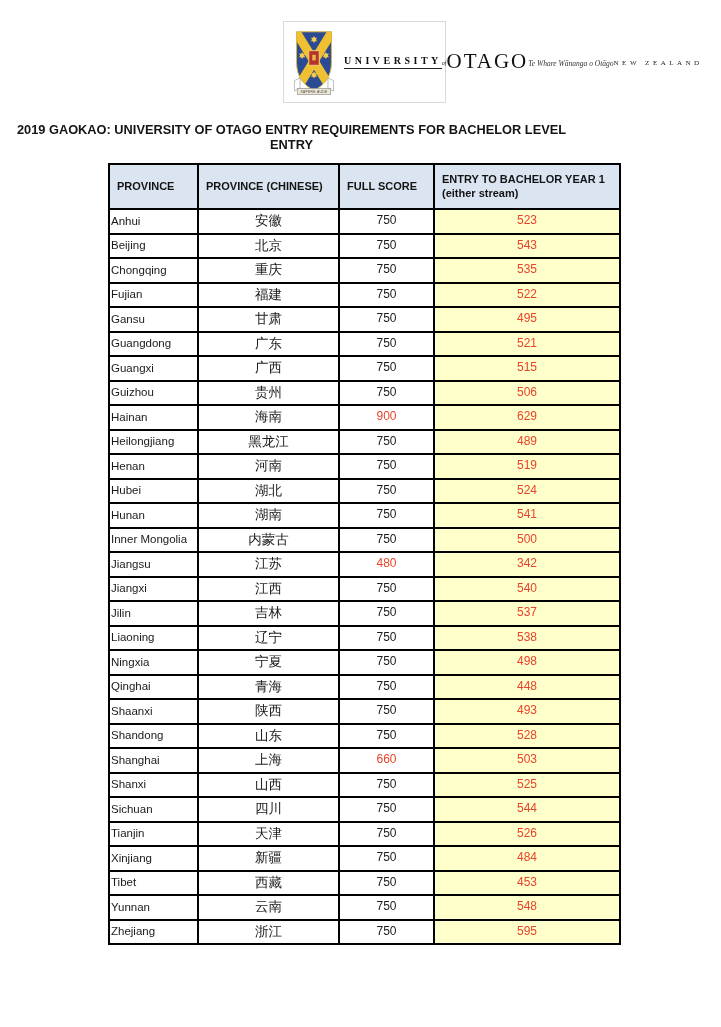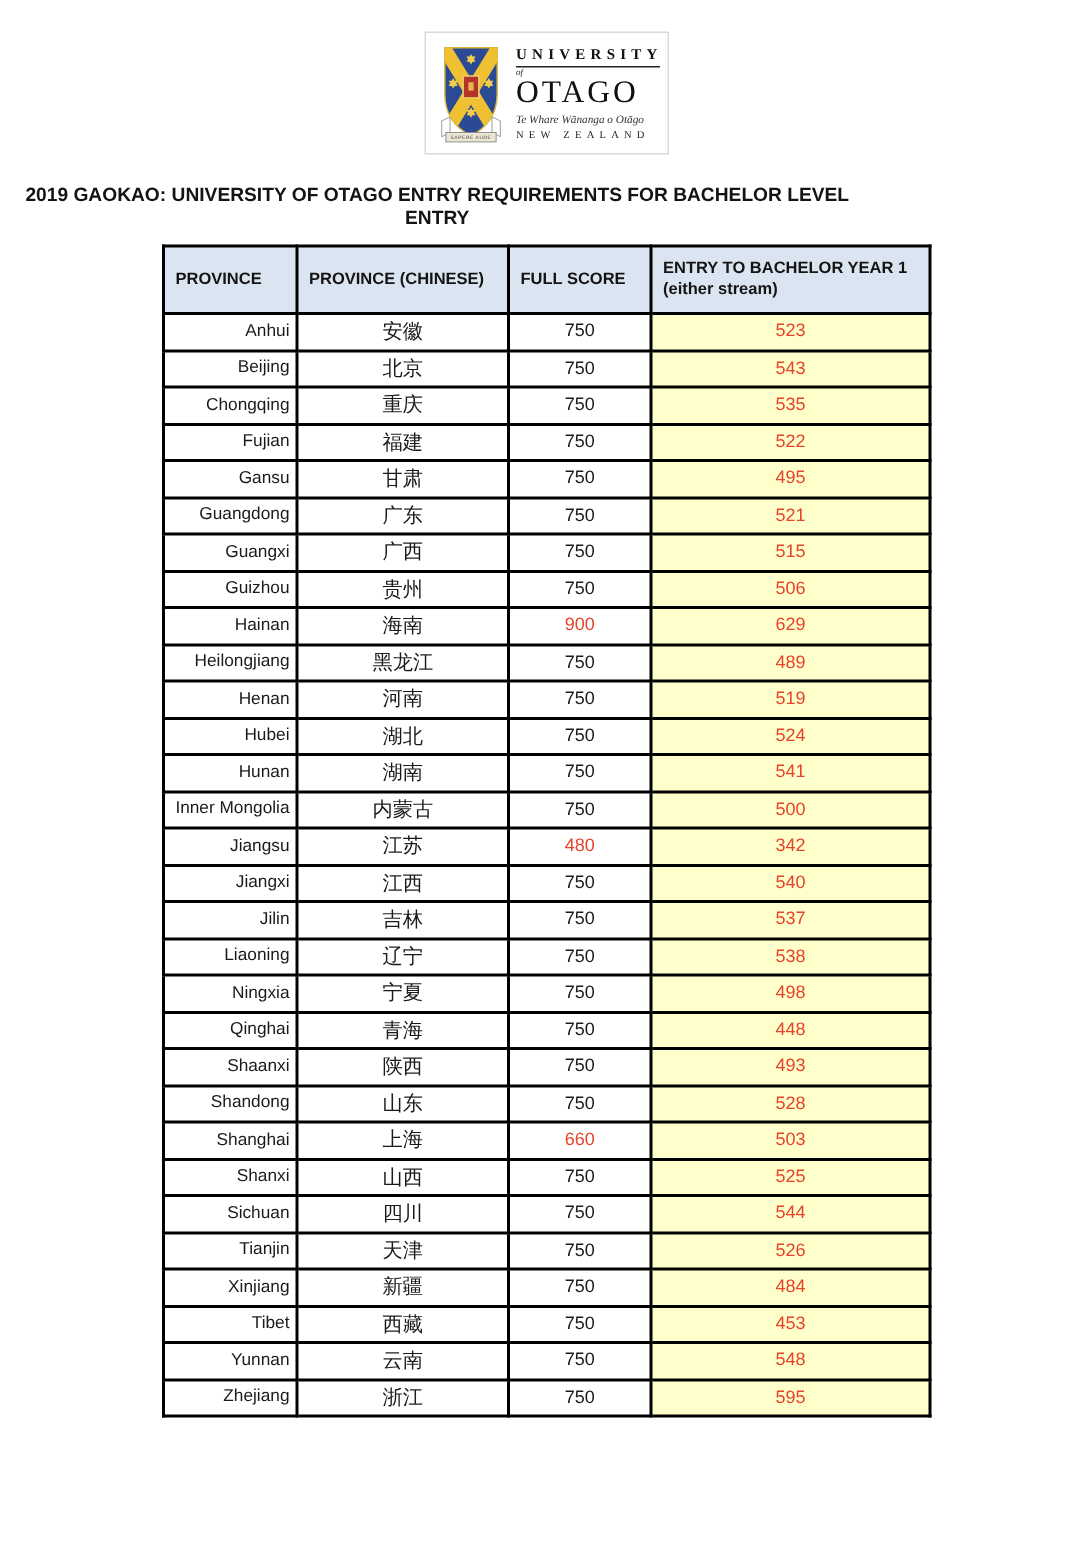--- a/index.html
+++ b/index.html
@@ -15,21 +15,21 @@
   
   .logo-box {
     position: absolute; left: 283px; top: 21px;
     width: 163px; height: 82px;
     border: 1px solid #d9d9d9;
     background: #fff;
     display: flex; align-items: center;
     padding-left: 9px; gap: 9px;
   }
   .crest { width: 42px; height: 67px; flex: 0 0 auto; }
-  .logo-text { display: flex; flex-direction: column; width: 96px; }
+  .logo-text { display: flex; flex-direction: row; align-items: center; width: 96px; }
   .logo-university {
     font-family: "Liberation Serif", serif;
     font-size: 10px; letter-spacing: 3.5px; font-weight: bold;
     color: #111; border-bottom: 1.5px solid #222;
     padding-bottom: 2px; white-space: nowrap;
   }
   .logo-of {
     font-family: "Liberation Serif", serif;
     font-size: 6px; font-style: italic; color: #222; margin-top: 1px;
   }
@@ -69,21 +69,21 @@
     border: 2px solid #000;
     vertical-align: middle;
   }
   table.gaokao thead th {
     background: #dbe5f1;
     height: 45px; text-align: left;
     font-size: 11px; font-weight: bold; color: #141414;
     padding: 4px 4px 4px 7px; line-height: 1.25;
   }
   table.gaokao tbody td { height: 24.5px; line-height: 1.15; }
-  td.c-prov  { text-align: right; padding: 2px 4px 2px 1px; }
+  td.c-prov  { text-align: left; padding: 2px 4px 2px 1px; }
   td.c-cn    { text-align: center; font-size: 13.5px; }
   td.c-score { text-align: center; font-size: 12px; }
   td.c-entry {
     text-align: center; font-size: 12px;
     background: #ffffcc; color: #e8432b;
   }
   td.red { color: #e8432b; }
 </style>
 </head>
 <body>

